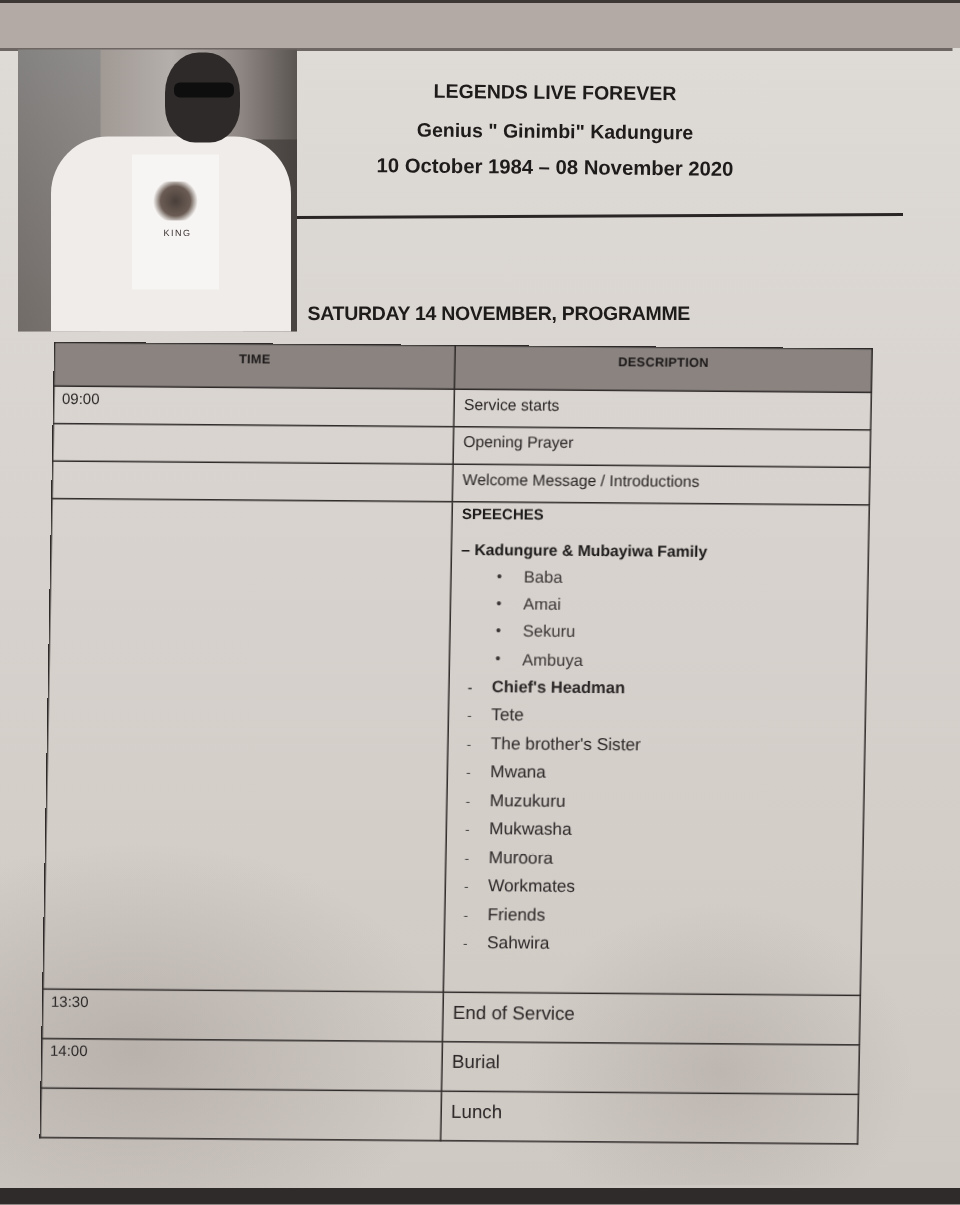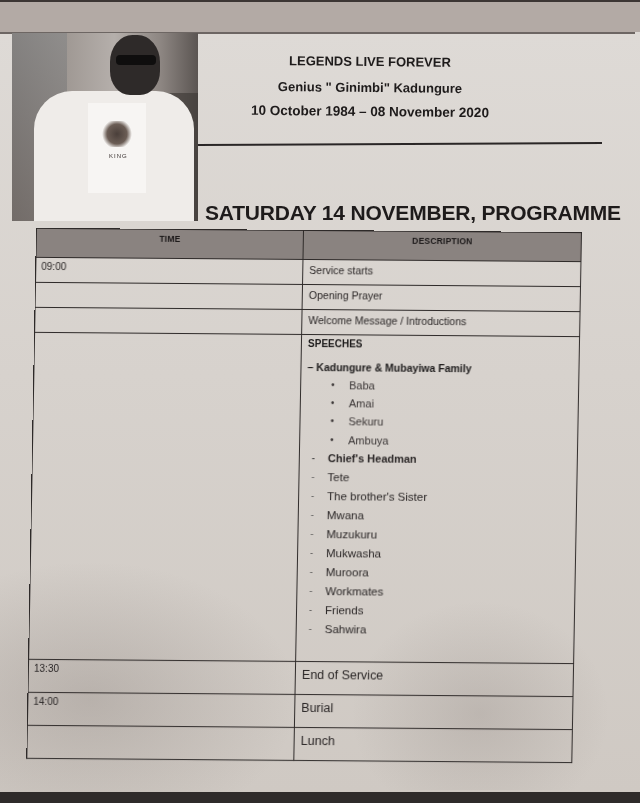--- a/index.html
+++ b/index.html
@@ -45,21 +45,21 @@
   }
   .photo .emblem-text { position: absolute; left: 97px; top: 120px; font-size: 6px; letter-spacing: 1px; color: #3a3230; }
   .photo .shadow-right { position: absolute; left: 150px; top: 60px; width: 36px; height: 128px; background: #3e3936; opacity: .65; }
 
   
   .hdr { position: absolute; left: 200px; width: 340px; text-align: center; font-weight: bold; color: #1e1b1b; }
   .hdr-title { top: 54px; font-size: 13px; transform: rotate(0.6deg); }
   .hdr-name { top: 80px; font-size: 13px; transform: rotate(0.6deg); }
   .hdr-dates { top: 104px; font-size: 13.5px; transform: rotate(0.6deg); }
   .hdr-rule { position: absolute; left: 198px; top: 143px; width: 404px; height: 2px; background: #2a2626; transform: rotate(-0.3deg); }
-  .programme-heading { position: absolute; left: 205px; top: 201px; font-size: 21px; font-weight: bold; color: #1e1b1b; letter-spacing: -0.2px; }
+  .programme-heading { position: absolute; left: 205px; top: 201px; font-size: 13px; font-weight: bold; color: #1e1b1b; letter-spacing: -0.2px; }
 
   
   .table-wrap {
     position: absolute; left: 36px; top: 230px; width: 546px; height: 548px;
     transform: perspective(900px) rotateX(0deg) skewX(-0.6deg) rotate(0.45deg);
     transform-origin: 50% 0;
   }
   table.prog { border-collapse: collapse; width: 100%; table-layout: fixed; }
   table.prog th, table.prog td { border: 1.3px solid #2e2a29; vertical-align: top; padding: 0; }
   table.prog th {

